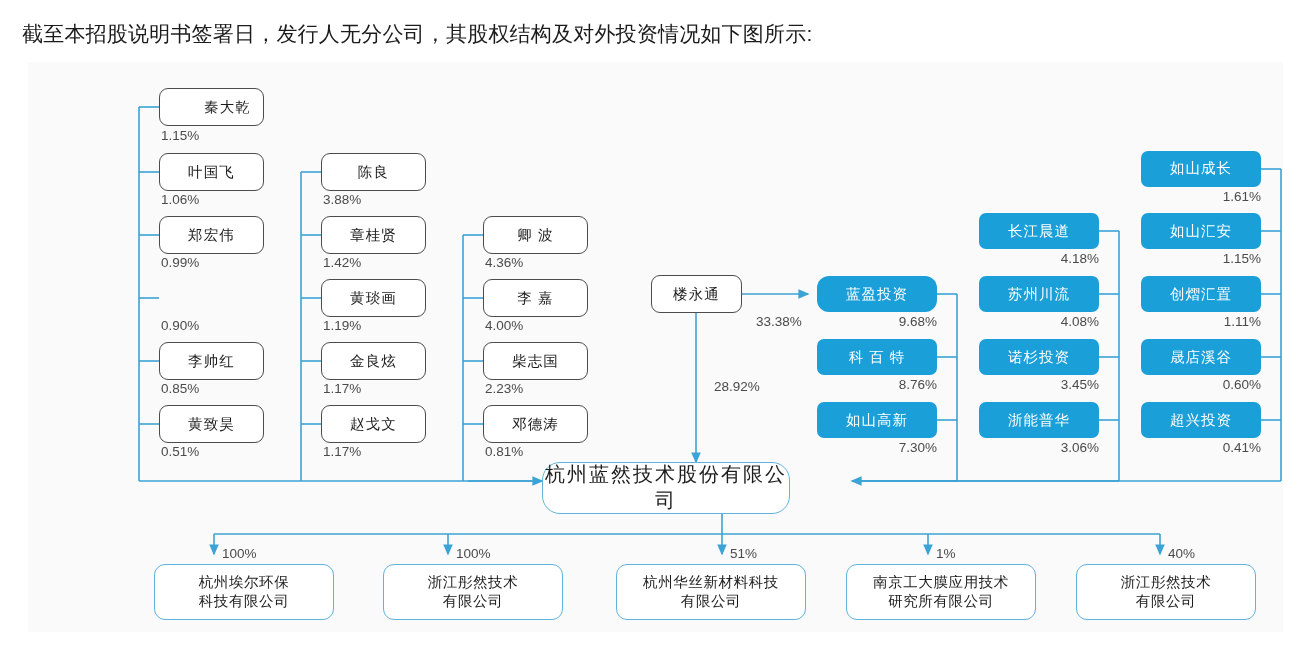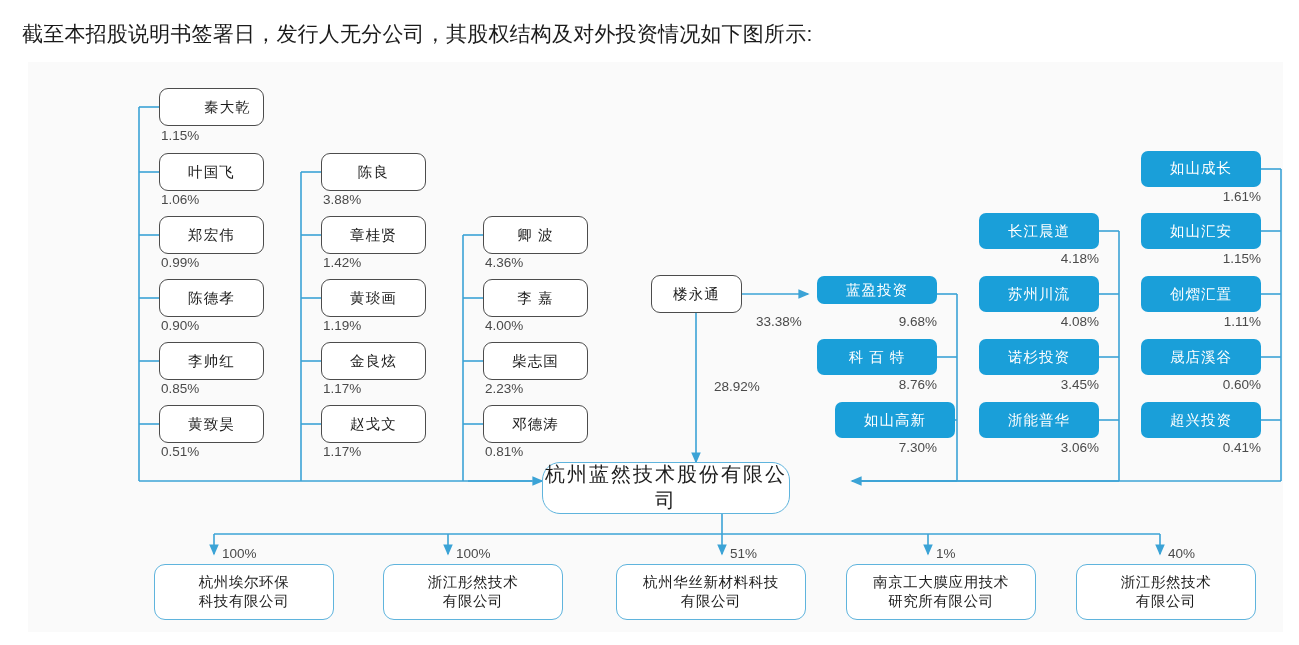--- a/index.html
+++ b/index.html
@@ -161,21 +161,20 @@
 
     <div class="node person" style="left:131px;top:26px;width:105px;height:38px;padding-left:32px;">秦大乾</div>
     <div class="pct" style="left:133px;top:66px;">1.15%</div>
 
     <div class="node person" style="left:131px;top:91px;width:105px;height:38px;">叶国飞</div>
     <div class="pct" style="left:133px;top:130px;">1.06%</div>
 
     <div class="node person" style="left:131px;top:154px;width:105px;height:38px;">郑宏伟</div>
     <div class="pct" style="left:133px;top:193px;">0.99%</div>
 
-    <div class="node person" style="left:131px;top:217px;width:105px;height:38px;">陈德孝</div>
     <div class="pct" style="left:133px;top:256px;">0.90%</div>
 
     <div class="node person" style="left:131px;top:280px;width:105px;height:38px;">李帅红</div>
     <div class="pct" style="left:133px;top:319px;">0.85%</div>
 
     <div class="node person" style="left:131px;top:343px;width:105px;height:38px;">黄致昊</div>
     <div class="pct" style="left:133px;top:382px;">0.51%</div>
 
     <div class="node person" style="left:293px;top:91px;width:105px;height:38px;">陈良</div>
     <div class="pct" style="left:295px;top:130px;">3.88%</div>
@@ -201,27 +200,27 @@
     <div class="node person" style="left:455px;top:280px;width:105px;height:38px;">柴志国</div>
     <div class="pct" style="left:457px;top:319px;">2.23%</div>
 
     <div class="node person" style="left:455px;top:343px;width:105px;height:38px;">邓德涛</div>
     <div class="pct" style="left:457px;top:382px;">0.81%</div>
 
     <div class="node person" style="left:623px;top:213px;width:91px;height:38px;">楼永通</div>
     <div class="pct" style="left:728px;top:252px;">33.38%</div>
     <div class="pct" style="left:686px;top:317px;">28.92%</div>
 
-    <div class="node inst" style="left:789px;top:214px;width:120px;height:28px;">蓝盈投资</div>
+    <div class="node inst" style="left:789px;top:214px;width:120px;height:36px;border-radius:12px;">蓝盈投资</div>
     <div class="pct r" style="left:789px;top:252px;width:120px;">9.68%</div>
 
     <div class="node inst" style="left:789px;top:277px;width:120px;height:36px;">科 百 特</div>
     <div class="pct r" style="left:789px;top:315px;width:120px;">8.76%</div>
 
-    <div class="node inst" style="left:789px;top:340px;width:120px;height:36px;margin-left:18px;">如山高新</div>
+    <div class="node inst" style="left:789px;top:340px;width:120px;height:36px;">如山高新</div>
     <div class="pct r" style="left:789px;top:378px;width:120px;">7.30%</div>
 
     <div class="node inst" style="left:951px;top:151px;width:120px;height:36px;">长江晨道</div>
     <div class="pct r" style="left:951px;top:189px;width:120px;">4.18%</div>
 
     <div class="node inst" style="left:951px;top:214px;width:120px;height:36px;">苏州川流</div>
     <div class="pct r" style="left:951px;top:252px;width:120px;">4.08%</div>
 
     <div class="node inst" style="left:951px;top:277px;width:120px;height:36px;">诺杉投资</div>
     <div class="pct r" style="left:951px;top:315px;width:120px;">3.45%</div>

